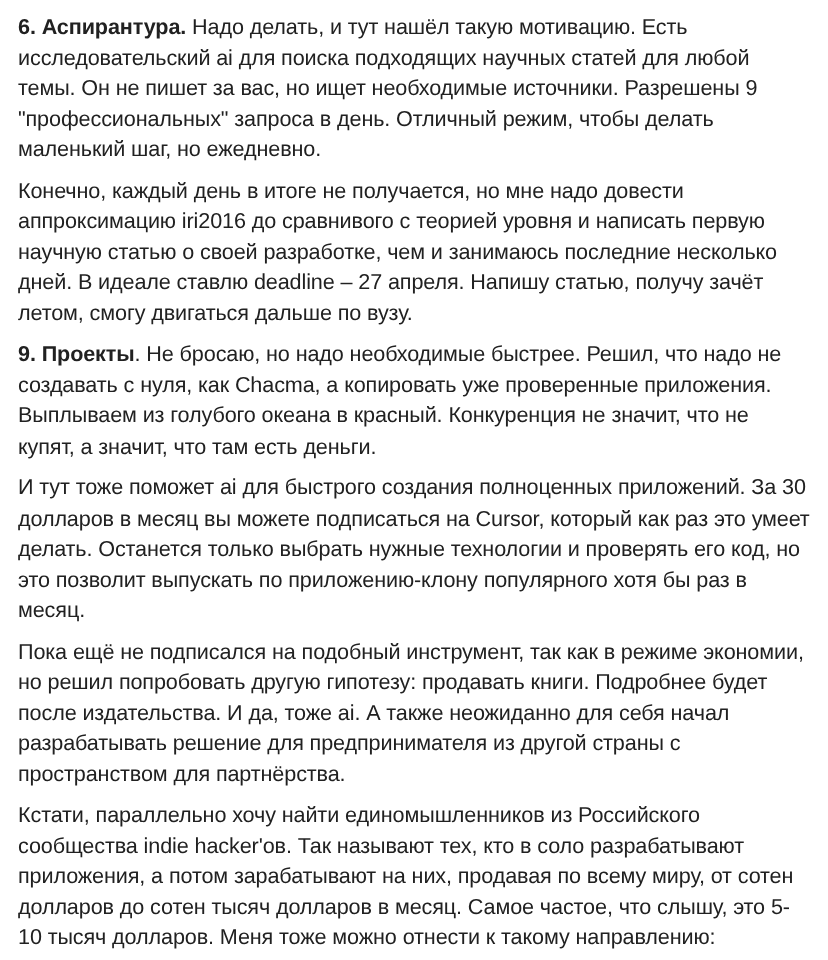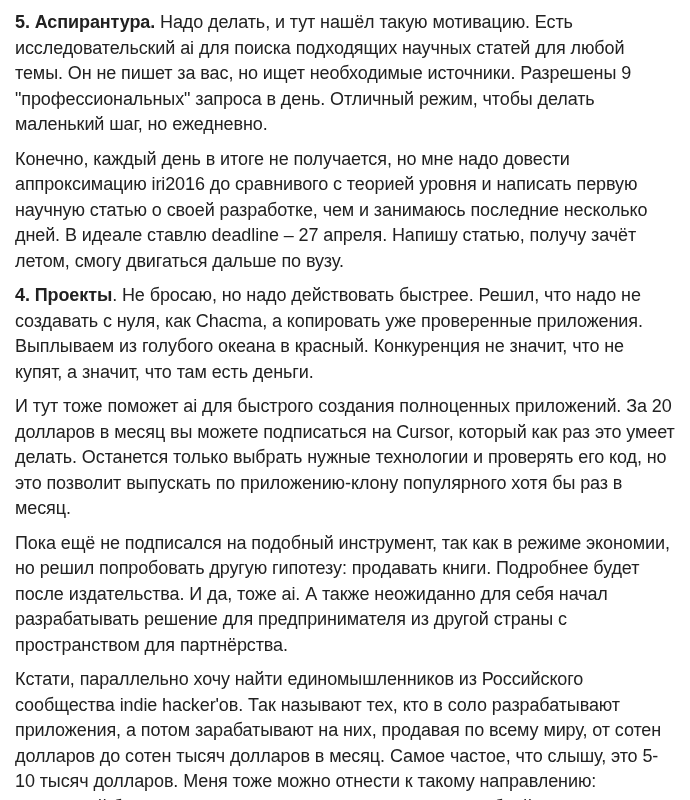--- a/index.html
+++ b/index.html
@@ -29,33 +29,33 @@
   .lead-bold {
     font-weight: 700;
   }
 </style>
 </head>
 <body>
 
 <div class="post-content">
 
   <p>
-    <span class="lead-bold">5. Аспирантура.</span><span> Надо делать, и тут нашёл такую мотивацию. Есть исследовательский ai для поиска подходящих научных статей для любой темы. Он не пишет за вас, но ищет необходимые источники. Разрешены 9 "профессиональных" запроса в день. Отличный режим, чтобы делать маленький шаг, но ежедневно.</span>
+    <span class="lead-bold">6. Аспирантура.</span><span> Надо делать, и тут нашёл такую мотивацию. Есть исследовательский ai для поиска подходящих научных статей для любой темы. Он не пишет за вас, но ищет необходимые источники. Разрешены 9 "профессиональных" запроса в день. Отличный режим, чтобы делать маленький шаг, но ежедневно.</span>
   </p>
 
   <p>
     <span class="lead-bold"></span><span>Конечно, каждый день в итоге не получается, но мне надо довести аппроксимацию iri2016 до сравнивого с теорией уровня и написать первую научную статью о своей разработке, чем и занимаюсь последние несколько дней. В идеале ставлю deadline – 27 апреля. Напишу статью, получу зачёт летом, смогу двигаться дальше по вузу.</span>
   </p>
 
   <p>
-    <span class="lead-bold">4. Проекты</span><span>. Не бросаю, но надо действовать быстрее. Решил, что надо не создавать с нуля, как Chacma, а копировать уже проверенные приложения. Выплываем из голубого океана в красный. Конкуренция не значит, что не купят, а значит, что там есть деньги.</span>
+    <span class="lead-bold">9. Проекты</span><span>. Не бросаю, но надо необходимые быстрее. Решил, что надо не создавать с нуля, как Chacma, а копировать уже проверенные приложения. Выплываем из голубого океана в красный. Конкуренция не значит, что не купят, а значит, что там есть деньги.</span>
   </p>
 
   <p>
-    <span class="lead-bold"></span><span>И тут тоже поможет ai для быстрого создания полноценных приложений. За 20 долларов в месяц вы можете подписаться на Cursor, который как раз это умеет делать. Останется только выбрать нужные технологии и проверять его код, но это позволит выпускать по приложению-клону популярного хотя бы раз в месяц.</span>
+    <span class="lead-bold"></span><span>И тут тоже поможет ai для быстрого создания полноценных приложений. За 30 долларов в месяц вы можете подписаться на Cursor, который как раз это умеет делать. Останется только выбрать нужные технологии и проверять его код, но это позволит выпускать по приложению-клону популярного хотя бы раз в месяц.</span>
   </p>
 
   <p>
     <span class="lead-bold"></span><span>Пока ещё не подписался на подобный инструмент, так как в режиме экономии, но решил попробовать другую гипотезу: продавать книги. Подробнее будет после издательства. И да, тоже ai. А также неожиданно для себя начал разрабатывать решение для предпринимателя из другой страны с пространством для партнёрства.</span>
   </p>
 
   <p>
     <span class="lead-bold"></span><span>Кстати, параллельно хочу найти единомышленников из Российского сообщества indie hacker'ов. Так называют тех, кто в соло разрабатывают приложения, а потом зарабатывают на них, продавая по всему миру, от сотен долларов до сотен тысяч долларов в месяц. Самое частое, что слышу, это 5-10 тысяч долларов. Меня тоже можно отнести к такому направлению: платёжный браслет и свои проекты приносят 12 тысяч рублей в месяц. Вот и 100 долларов 😁 Но сейчас будем просто делать быстрее, дешевле, копируя или на готовых клиентов.</span>
   </p>
 

